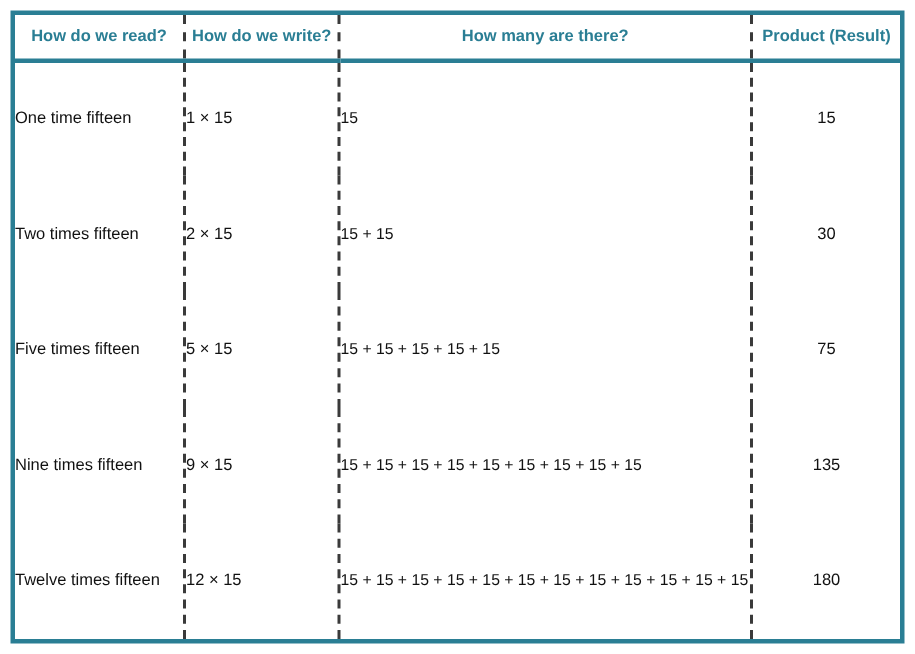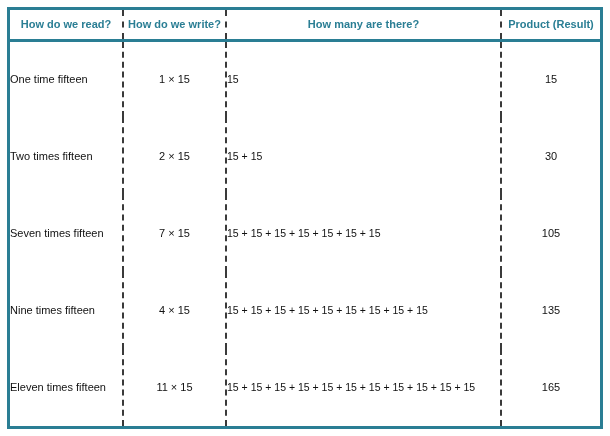--- a/index.html
+++ b/index.html
@@ -64,21 +64,20 @@
     color: #111111;
     vertical-align: middle;
   }
   td.col-read {
     padding-left: 8px;
     border-right: 2px dashed #3a3a3a;
     text-align: left;
     white-space: nowrap;
   }
   td.col-write {
-    text-align: center;
     border-right: 2px dashed #3a3a3a;
     white-space: nowrap;
   }
   td.col-many {
     padding-left: 9px;
     border-right: 2px dashed #3a3a3a;
     text-align: left;
     white-space: nowrap;
     font-size: 10.5px;
   }
@@ -113,32 +112,32 @@
         <td class="col-many">15</td>
         <td class="col-product">15</td>
       </tr>
       <tr>
         <td class="col-read">Two times fifteen</td>
         <td class="col-write">2 × 15</td>
         <td class="col-many">15 + 15</td>
         <td class="col-product">30</td>
       </tr>
       <tr>
-        <td class="col-read">Seven times fifteen</td>
-        <td class="col-write">7 × 15</td>
-        <td class="col-many">15 + 15 + 15 + 15 + 15 + 15 + 15</td>
-        <td class="col-product">105</td>
+        <td class="col-read">Five times fifteen</td>
+        <td class="col-write">5 × 15</td>
+        <td class="col-many">15 + 15 + 15 + 15 + 15</td>
+        <td class="col-product">75</td>
       </tr>
       <tr>
         <td class="col-read">Nine times fifteen</td>
-        <td class="col-write">4 × 15</td>
+        <td class="col-write">9 × 15</td>
         <td class="col-many">15 + 15 + 15 + 15 + 15 + 15 + 15 + 15 + 15</td>
         <td class="col-product">135</td>
       </tr>
       <tr>
-        <td class="col-read">Eleven times fifteen</td>
-        <td class="col-write">11 × 15</td>
-        <td class="col-many">15 + 15 + 15 + 15 + 15 + 15 + 15 + 15 + 15 + 15 + 15</td>
-        <td class="col-product">165</td>
+        <td class="col-read">Twelve times fifteen</td>
+        <td class="col-write">12 × 15</td>
+        <td class="col-many">15 + 15 + 15 + 15 + 15 + 15 + 15 + 15 + 15 + 15 + 15 + 15</td>
+        <td class="col-product">180</td>
       </tr>
     </tbody>
   </table>
 </div>
 
 </body></html>

